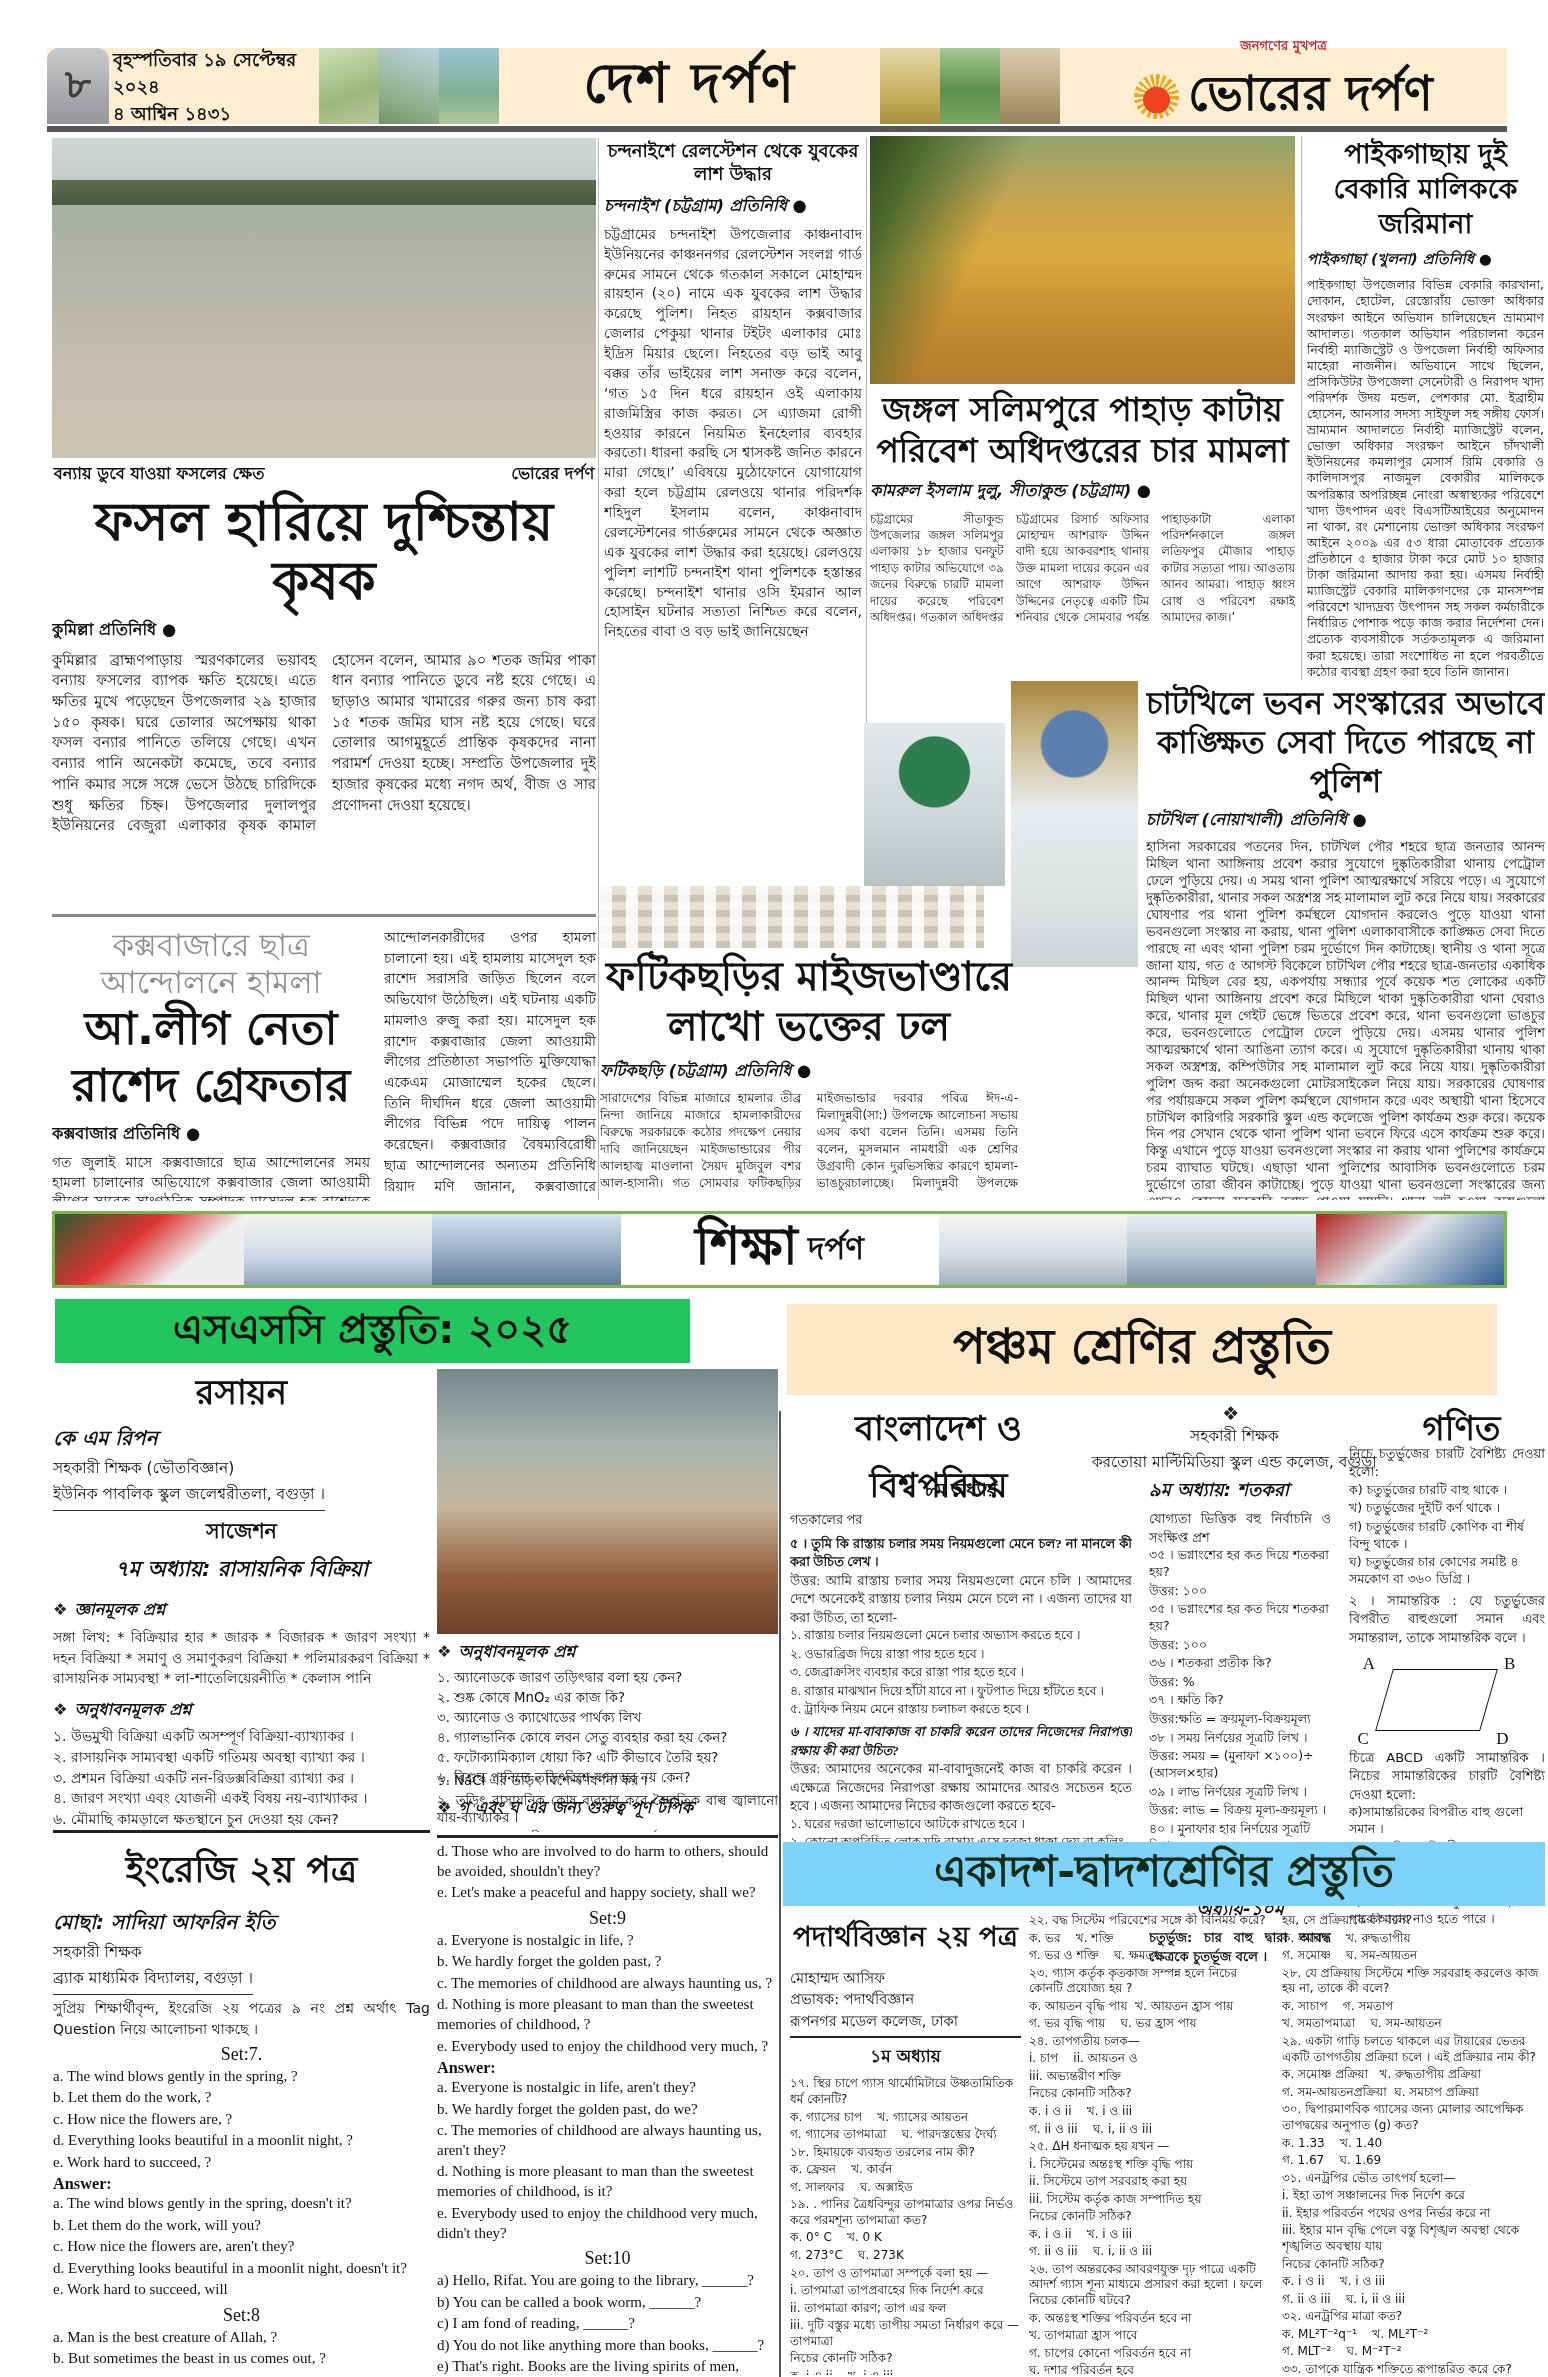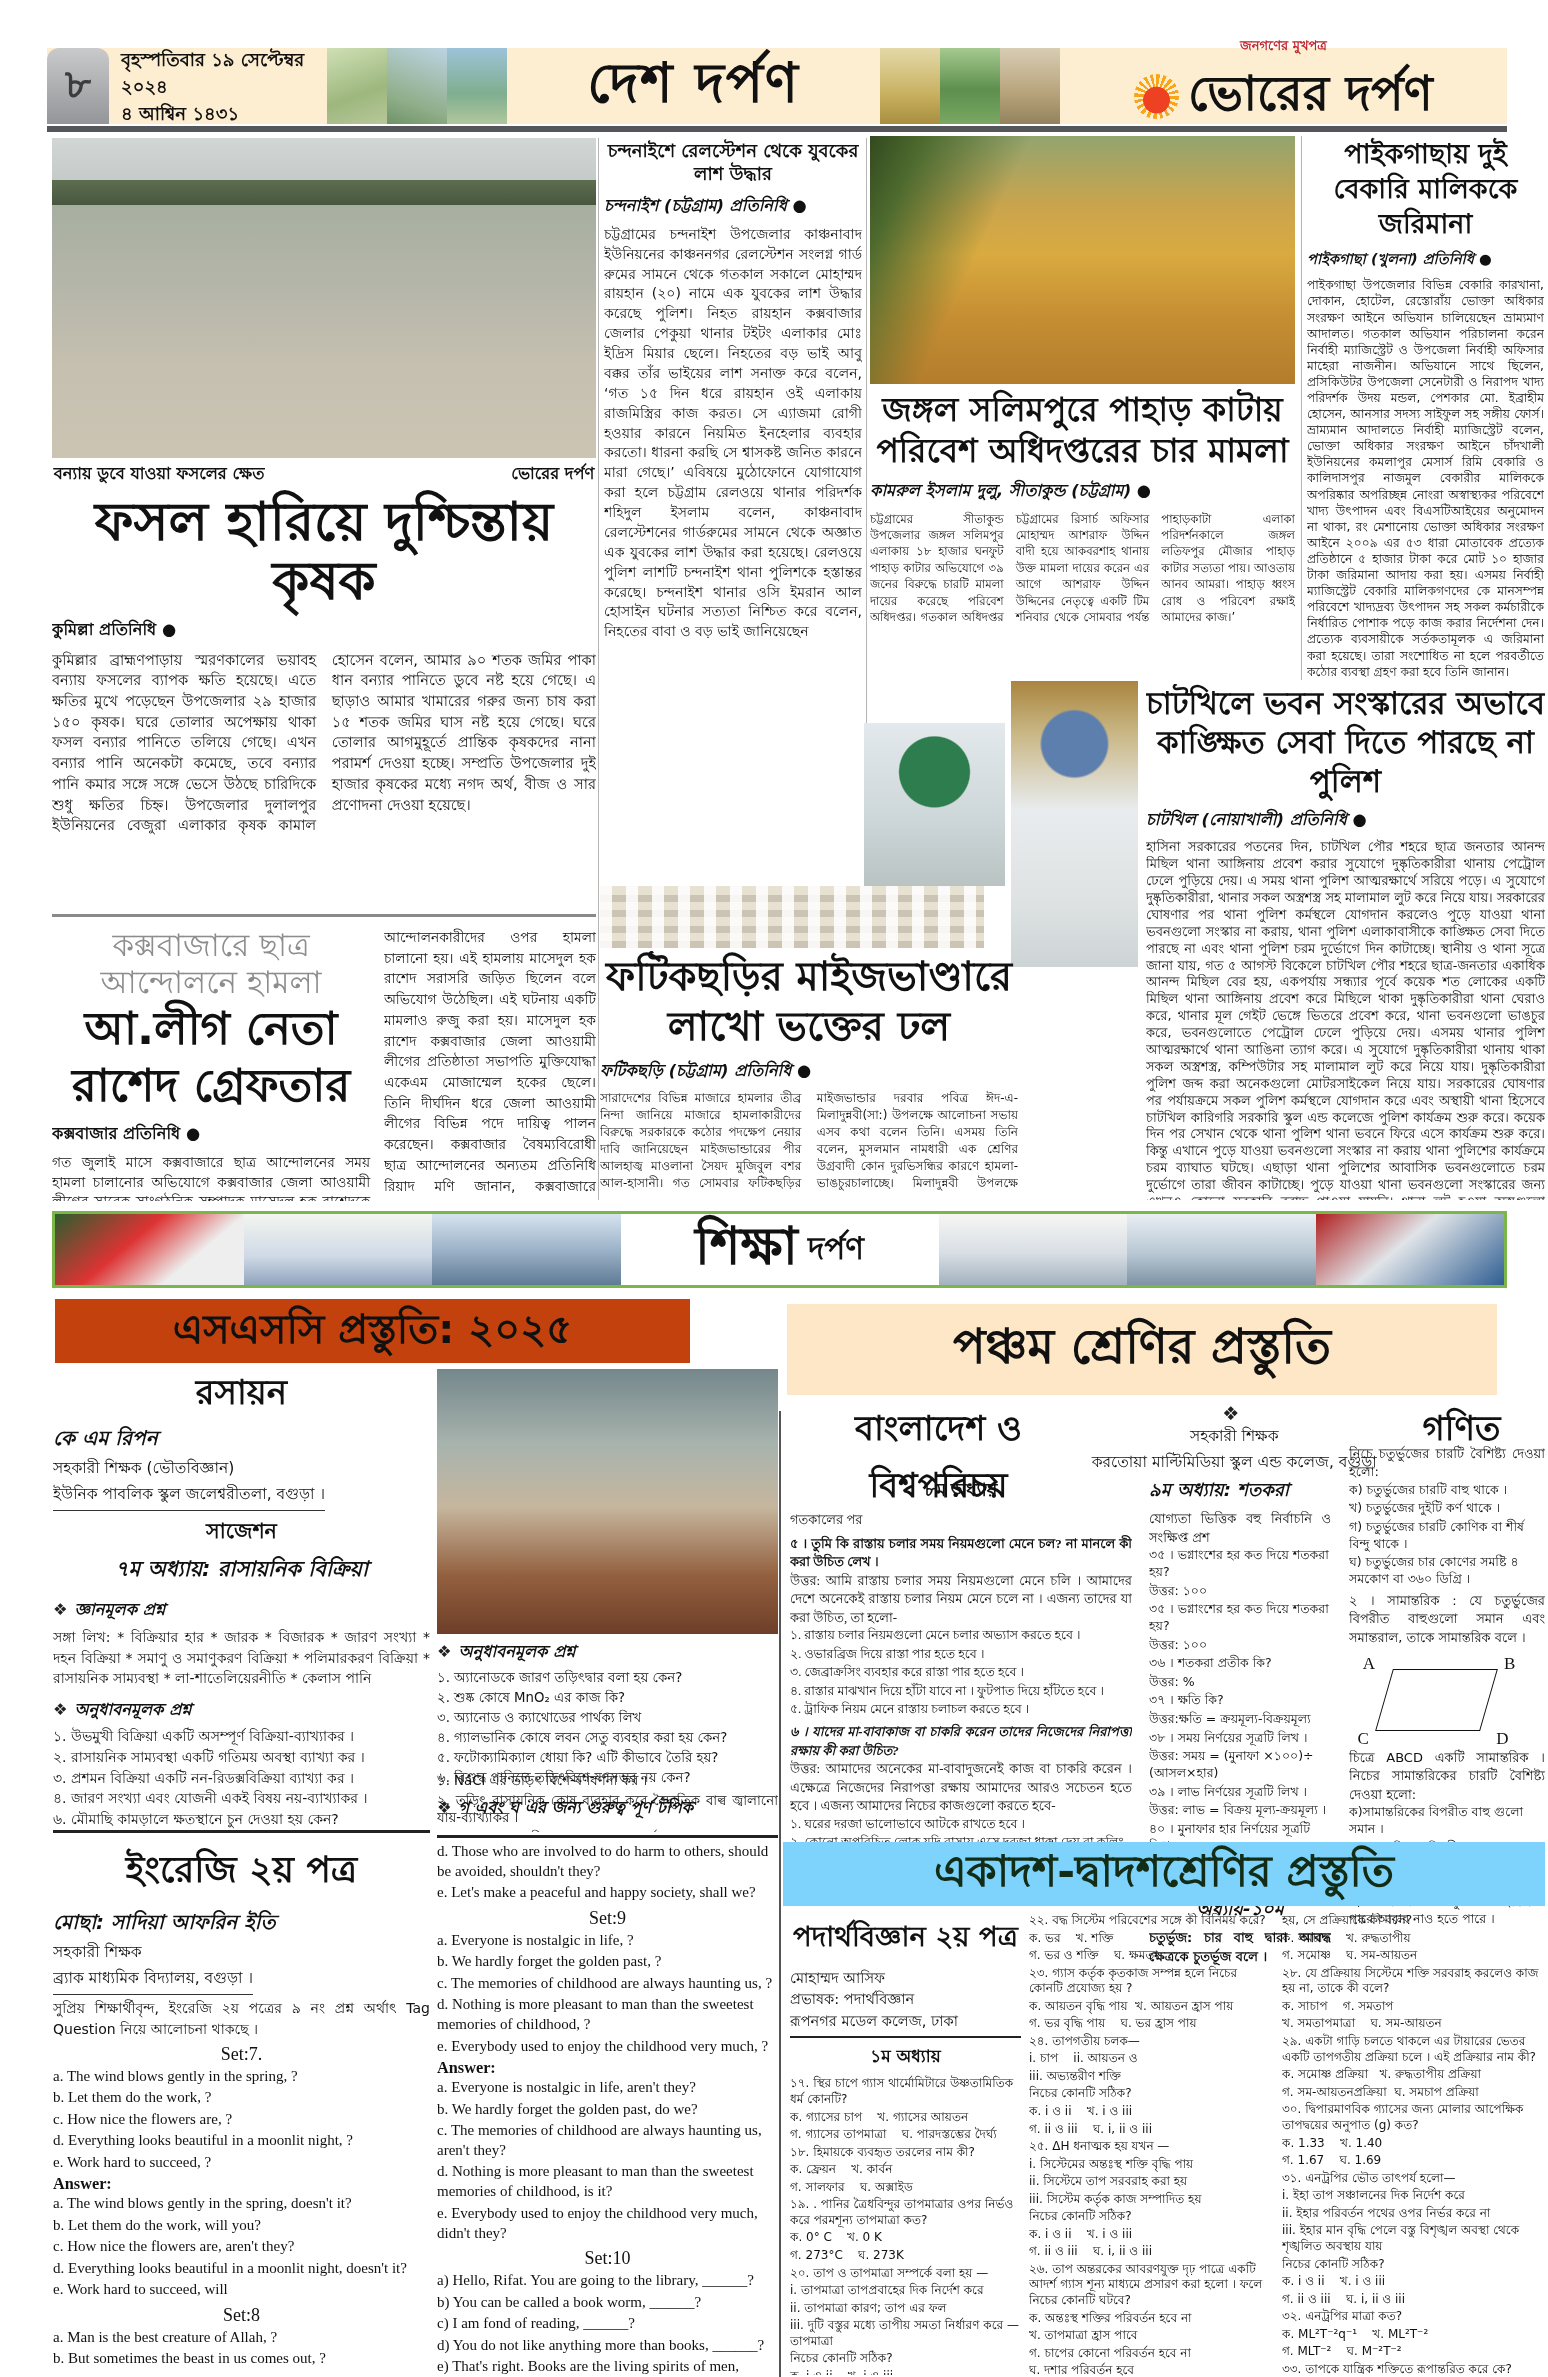--- a/index.html
+++ b/index.html
@@ -3,21 +3,21 @@
 <meta charset="utf-8">
 <style>
   html,body{margin:0;padding:0;}
   body{width:1548px;height:2377px;position:relative;overflow:hidden;background:#ffffff;
        font-family:"DejaVu Sans",sans-serif;color:#111;}
   .abs{position:absolute;}
   
   #masthead{left:47px;top:48px;width:1460px;height:76px;background:#fdeed2;display:flex;align-items:stretch;}
   #mh-tab{width:62px;background:linear-gradient(180deg,#c9cacc,#939598);border-radius:12px 12px 0 0;
           display:flex;align-items:center;justify-content:center;font-size:40px;font-weight:bold;color:#3c3c3e;}
-  #mh-date{width:206px;display:flex;flex-direction:column;justify-content:center;padding-left:12px;
+  #mh-date{width:206px;display:flex;flex-direction:column;justify-content:center;padding-left:4px;
            font-size:18px;font-weight:bold;line-height:1.5;}
   .strip{display:flex;}
   .tile{width:60px;height:100%;}
   .t1{background:linear-gradient(160deg,#cfe0b5,#9db77e 60%,#b8c79a);}
   .t2{background:linear-gradient(200deg,#bcd3e2,#8fae89 70%,#6f9367);}
   .t3{background:linear-gradient(180deg,#e3d9a8,#c8b161 60%,#a98e3f);}
   .t4{background:linear-gradient(180deg,#a6c98f,#5d8f4e 55%,#7aa763);}
   .t5{background:linear-gradient(180deg,#9cc3d8,#7fae8f 60%,#b0c79d);}
   .t6{background:linear-gradient(180deg,#d8cdb4,#b7a37a 60%,#93825d);}
   #mh-title{flex:1;display:flex;align-items:center;justify-content:center;font-size:55px;font-weight:900;letter-spacing:1.7px;}
@@ -66,21 +66,21 @@
   .e1{background:linear-gradient(140deg,#2c5e2f,#d33 40%,#eee 70%);}
   .e2{background:linear-gradient(180deg,#f3f5f0,#cfd9e6 60%,#8fa4bd);}
   .e3{background:linear-gradient(180deg,#d6e3ee,#9db3c9 50%,#5f7b95);}
   .e4{background:linear-gradient(180deg,#f6f6f4,#d8dee4 55%,#a3b2bf);}
   .e5{background:linear-gradient(180deg,#e9eef3,#b9c8d4 55%,#7e93a5);}
   .e6{background:linear-gradient(140deg,#b02020,#e0e4e8 45%,#2f5e92);}
   #edu-banner-center{width:318px;background:#fff;display:flex;align-items:center;justify-content:center;gap:10.3px;}
   #edu-banner-center .big{font-size:52px;font-weight:900;}
   #edu-banner-center .small{font-size:31px;font-weight:900;}
   .sec-head{box-sizing:border-box;display:flex;align-items:center;justify-content:center;font-weight:900;}
-  #ssc-head{left:55px;top:1299px;width:635px;height:64px;background:#c2410c;font-size:40px;}
+  #ssc-head{left:55px;top:1299px;width:635px;height:64px;background:#22c55e;font-size:40px;}
   #class5-head{left:787px;top:1304px;width:710px;height:91px;background:#fde7c7;font-size:48px;}
   #hsc-banner{left:783px;top:1842px;width:762px;height:64px;background:#7dd3fc;font-size:43px;color:#122c16;}
   .subject-title{font-size:34px;font-weight:900;text-align:center;}
   .teacher-name{font-size:20px;font-weight:bold;font-style:italic;}
   .teacher-line{font-size:15.5px;}
   .center{text-align:center;}
   .bold{font-weight:bold;}
   .sec-title{font-size:16.3px;font-weight:bold;font-style:italic;margin:8.6px 0 3.4px 0;}
   .diamond{color:#222;margin-right:6.9px;font-style:normal;}
   .edu-body{font-size:14px;line-height:1.45;text-align:justify;}

